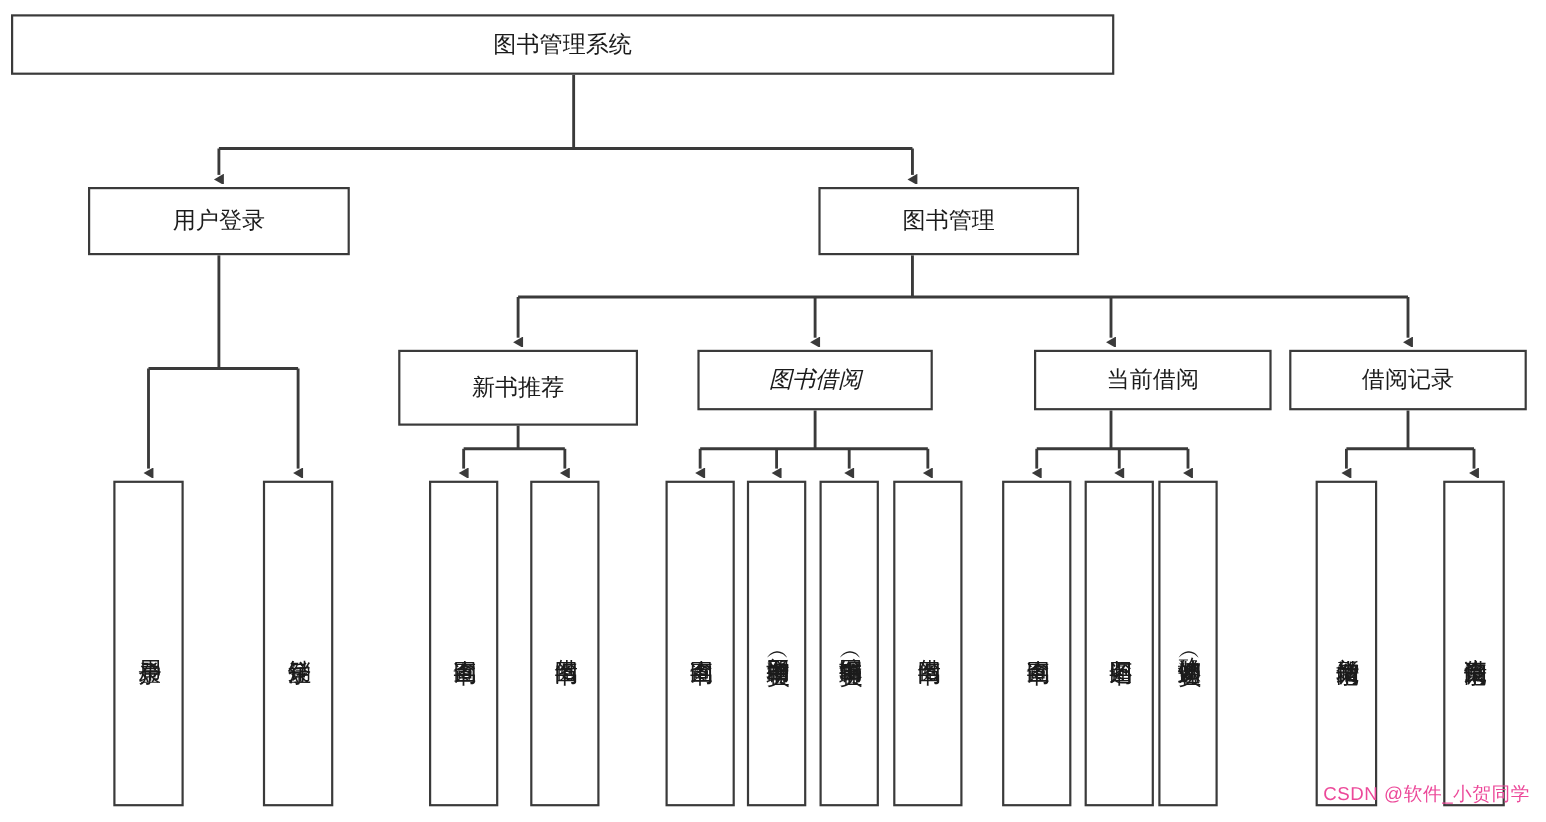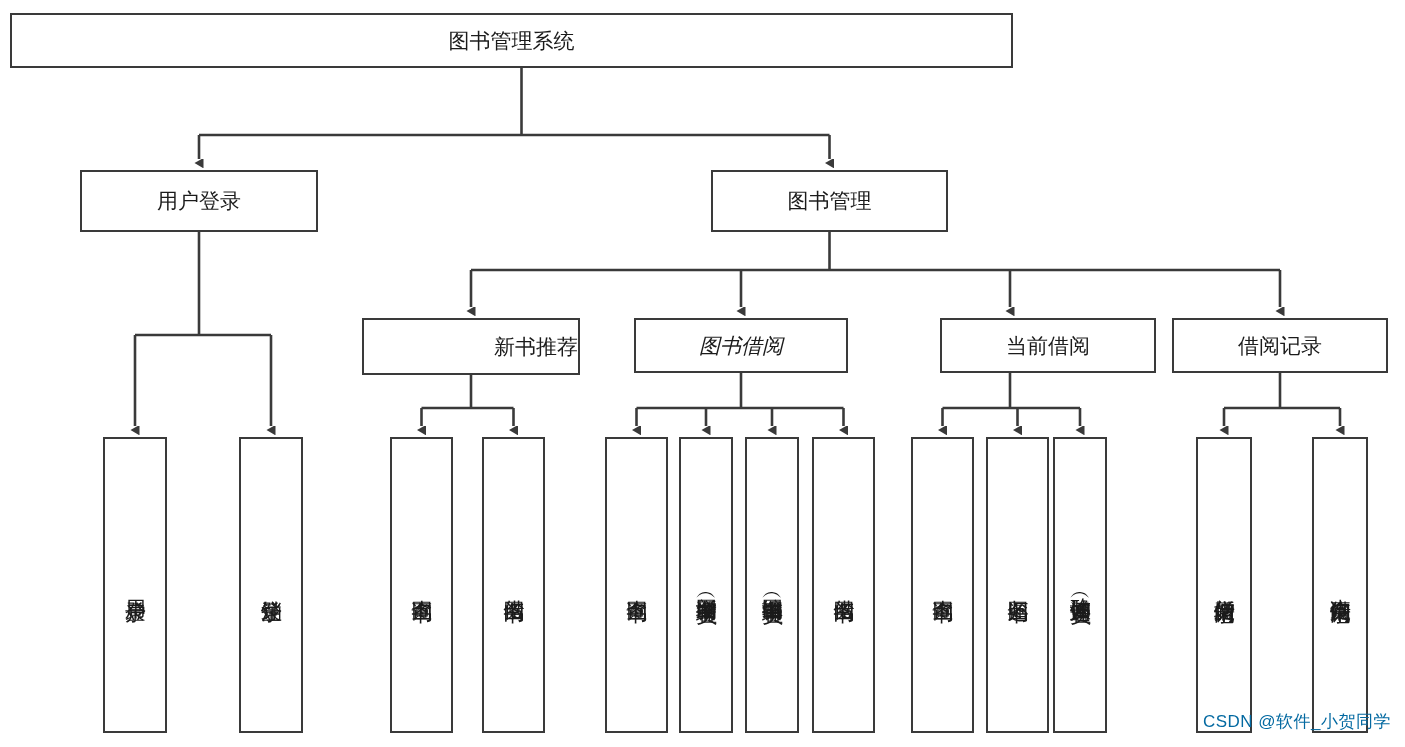--- a/index.html
+++ b/index.html
@@ -8,21 +8,21 @@
   #wires{position:absolute;left:0;top:0;width:1405px;height:747px;}
   .node{position:absolute;box-sizing:border-box;background:#ffffff;
         border:2.5px solid #3a3a3a;display:flex;align-items:center;justify-content:center;}
   .node.h{}
   .node.v{align-items:center;}
   .label-h{font-size:21px;color:#1b1b1b;line-height:1.1;white-space:nowrap;}
   .label-v{font-size:21px;color:#1b1b1b;line-height:1.18;
            writing-mode:vertical-rl;text-orientation:upright;white-space:nowrap;
            letter-spacing:1px;}
   .vtop{align-items:flex-start;}
-  .watermark{position:absolute;right:14px;top:710px;font-size:17px;color:#0369a1;
+  .watermark{position:absolute;right:14px;top:710px;font-size:17px;color:#ec4899;
              white-space:nowrap;letter-spacing:0.5px;}
 </style>
 </head>
 <body>
 
 <div id="stage">
   <svg id="wires" viewBox="0 0 1405 747" xmlns="http://www.w3.org/2000/svg">
     <defs>
       <marker id="arrow" markerWidth="9" markerHeight="11" refX="0.4" refY="5.2" orient="auto" markerUnits="userSpaceOnUse">
         <path d="M0,0 L9,5.2 L0,10.4 Z" fill="#3a3a3a" transform="rotate(90 4.5 5.2)"></path>
@@ -65,24 +65,24 @@
       </g>
   </svg>
 
   <div id="nodes">
       <div class="node h" style="left: 10px; top: 13px; width: 1003px; height: 55px;">
         <span class="label-h">图书管理系统</span>
       </div>
       <div class="node h" style="left: 80px; top: 170px; width: 238px; height: 62px;">
         <span class="label-h">用户登录</span>
       </div>
-      <div class="node h" style="left: 711px; top: 170px; width: 237px; height: 62px;">
+      <div class="node h" style="left: 744px; top: 170px; width: 237px; height: 62px;">
         <span class="label-h">图书管理</span>
       </div>
-      <div class="node h" style="left: 362px; top: 318px; width: 218px; height: 57px; justify-content: flex-end;">
+      <div class="node h" style="left: 362px; top: 318px; width: 218px; height: 69px;">
         <span class="label-h">新书推荐</span>
       </div>
       <div class="node h" style="left: 634px; top: 318px; width: 214px; height: 55px; font-style: italic;">
         <span class="label-h">图书借阅</span>
       </div>
       <div class="node h" style="left: 940px; top: 318px; width: 216px; height: 55px;">
         <span class="label-h">当前借阅</span>
       </div>
       <div class="node h" style="left: 1172px; top: 318px; width: 216px; height: 55px;">
         <span class="label-h">借阅记录</span>

